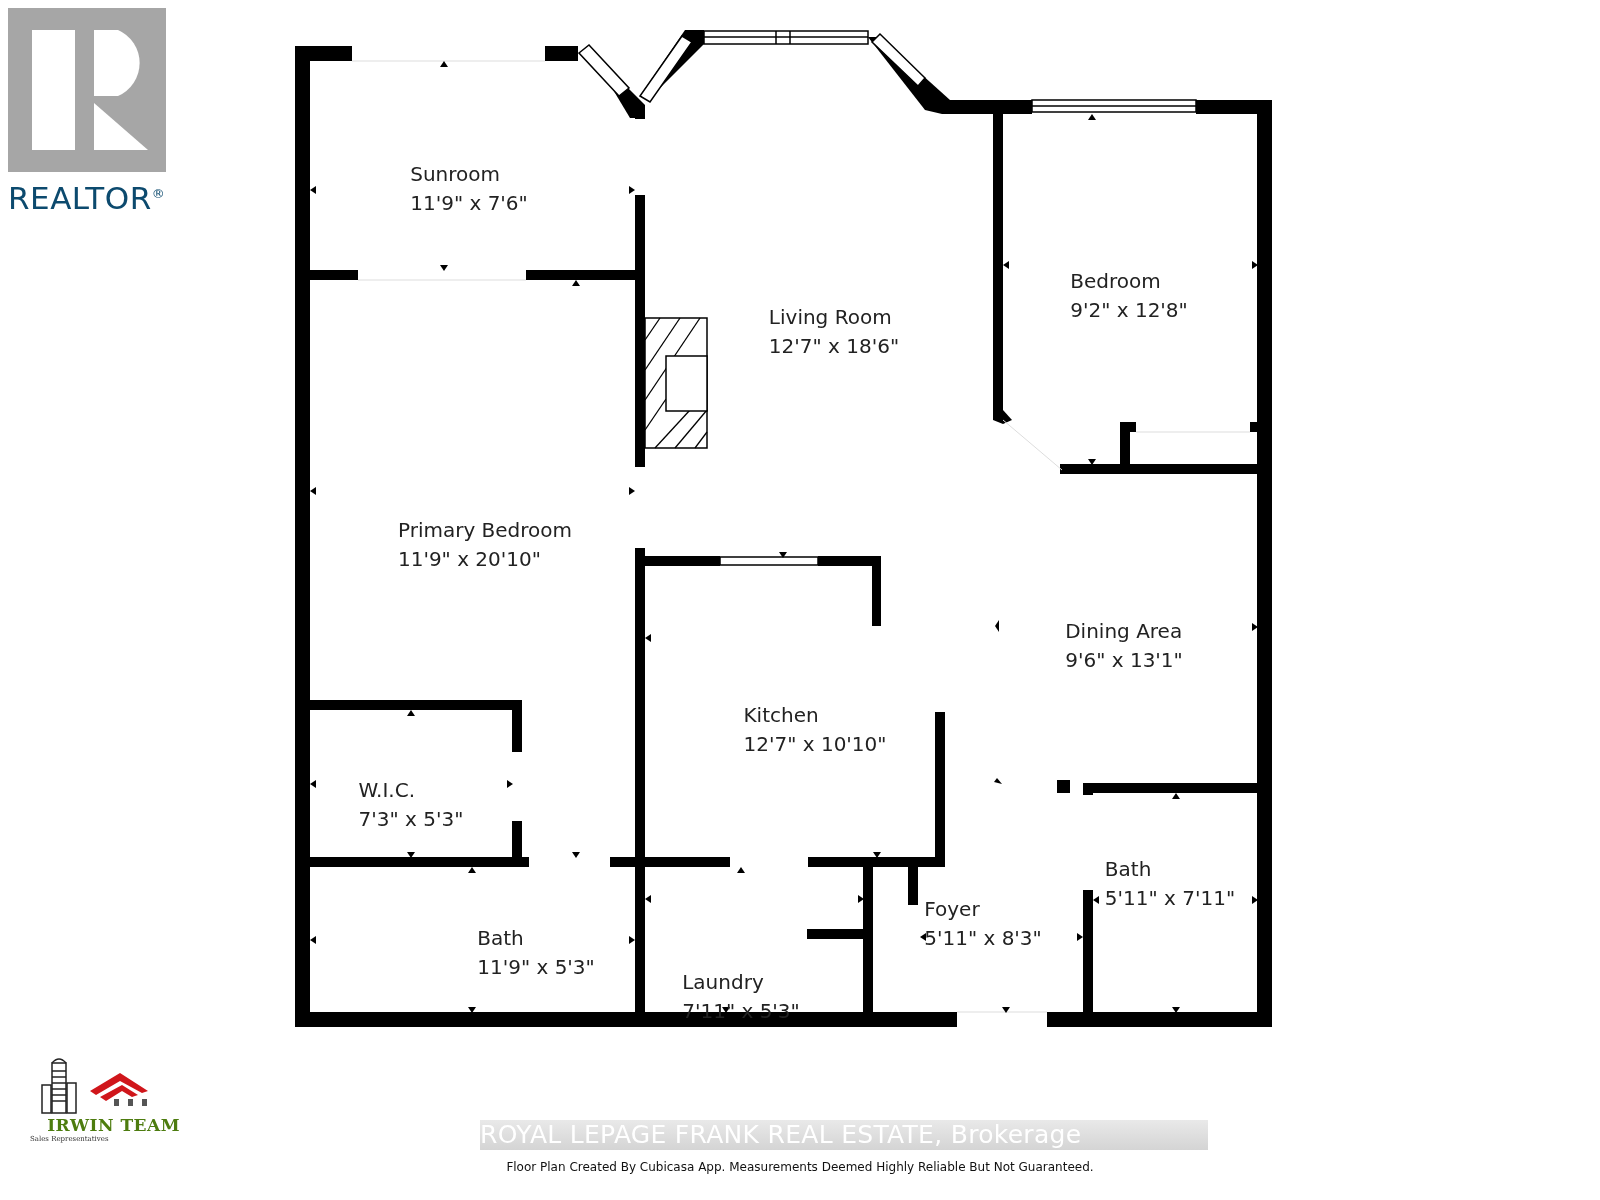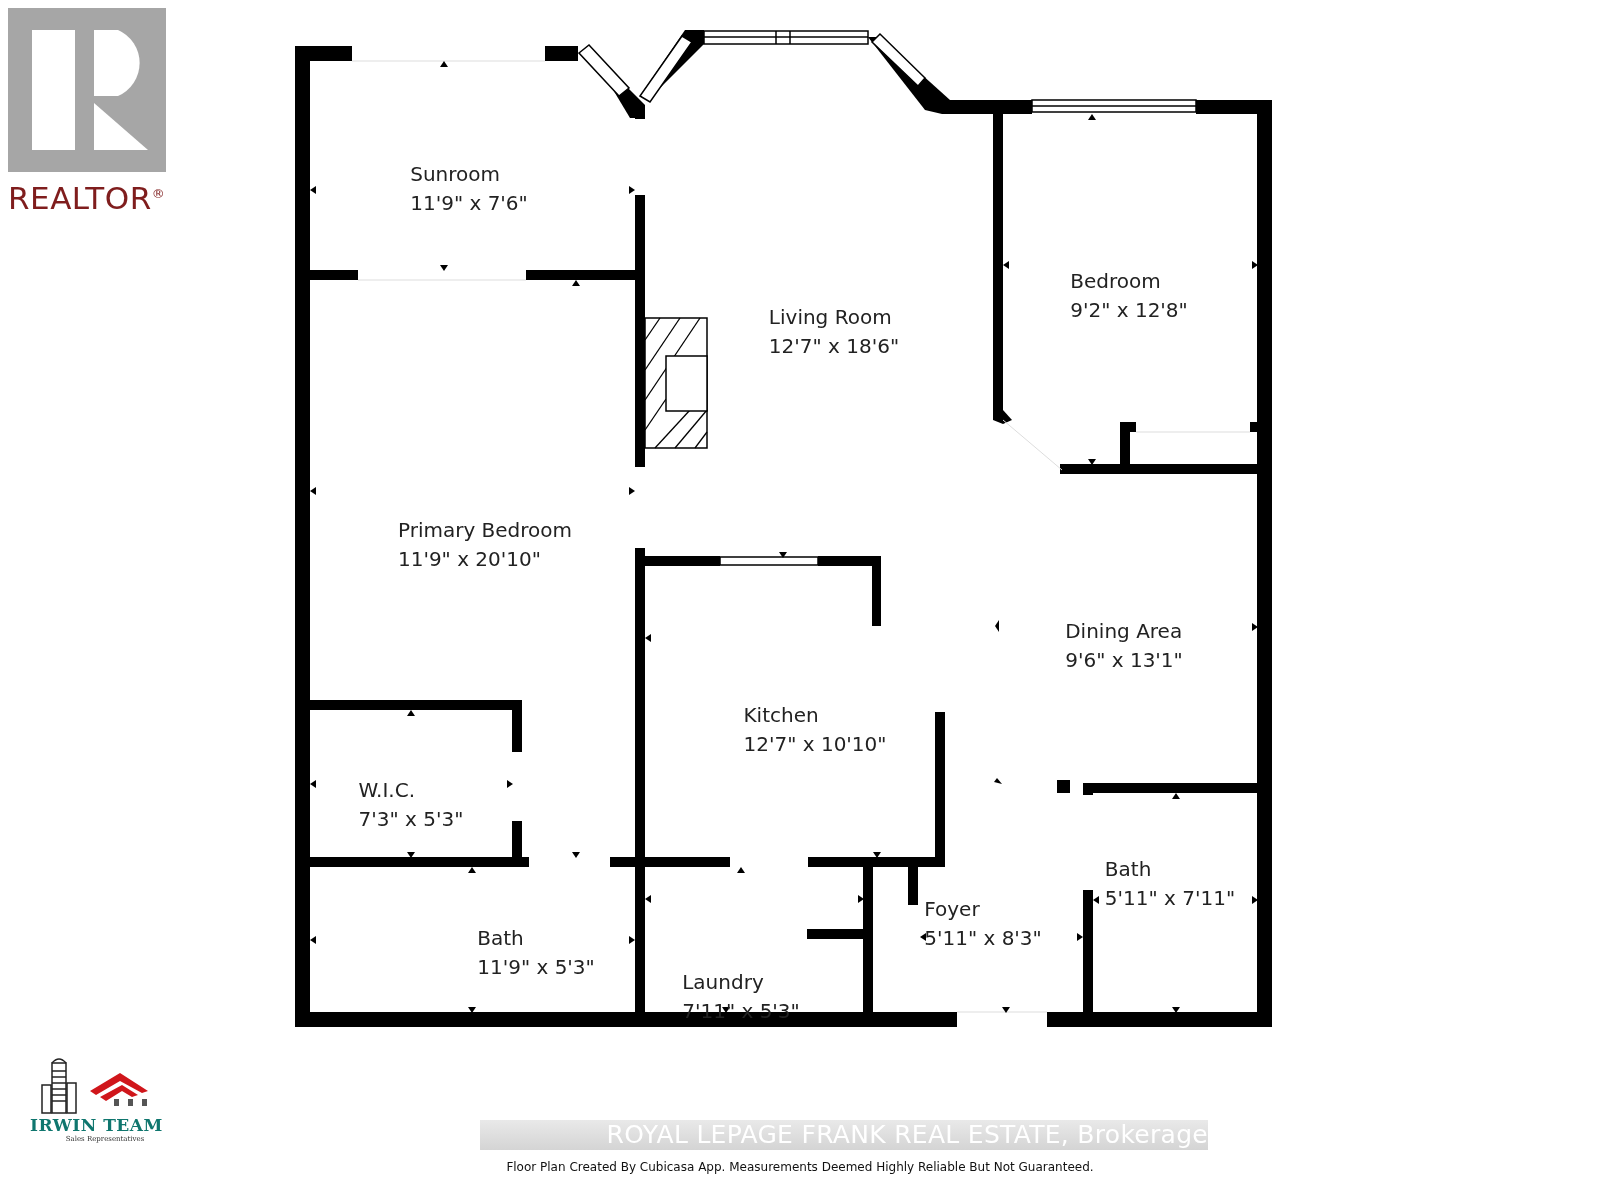--- a/index.html
+++ b/index.html
@@ -2,25 +2,25 @@
 <html><head>
   <meta charset="utf-8">
   <style>
     html, body { margin:0; padding:0; background:#ffffff; }
     body { width:1600px; height:1200px; position:relative; overflow:hidden; font-family:"DejaVu Sans", sans-serif; }
     #plan { position:absolute; left:0; top:0; width:1600px; height:1200px; }
     .room-label { position:absolute; text-align:left; color:#222; font-size:20px; line-height:29px; transform:translateX(-50%); white-space:nowrap; }
     .room-label .dim { display:block; }
     #realtor-logo { position:absolute; left:8px; top:8px; width:176px; height:206px; }
     #irwin-logo { position:absolute; left:30px; top:1055px; width:150px; height:90px; }
-    #brokerage { position:absolute; left:480px; top:1120px; width:728px; height:30px; background:linear-gradient(#e9e9e9,#d4d4d4); color:#ffffff; font-size:25px; line-height:30px; text-align:right; letter-spacing:0.3px; white-space:nowrap; overflow:hidden; }
+    #brokerage { position:absolute; left:480px; top:1120px; width:728px; height:30px; background:linear-gradient(#e9e9e9,#d4d4d4); color:#ffffff; font-size:25px; line-height:30px; text-align:left; letter-spacing:0.3px; white-space:nowrap; overflow:hidden; }
     #disclaimer { position:absolute; left:480px; top:1160px; width:640px; color:#111; font-size:12px; line-height:14px; text-align:center; white-space:nowrap; }
-    .irwin-name { position:absolute; left:0; top:60px; width:150px; text-align:left; font-family:"DejaVu Serif", serif; font-size:17px; font-weight:bold; color:#0f766e; letter-spacing:0.5px; }
-    .irwin-sub { position:absolute; left:0; top:80px; width:150px; text-align:center; font-family:"DejaVu Serif", serif; font-size:7px; color:#333; }
-    .realtor-word { position:absolute; left:0; top:172px; width:176px; font-size:31px; color:#7f1d1d; letter-spacing:0.5px; }
+    .irwin-name { position:absolute; left:0; top:60px; width:150px; text-align:right; font-family:"DejaVu Serif", serif; font-size:17px; font-weight:bold; color:#4d7c0f; letter-spacing:0.5px; }
+    .irwin-sub { position:absolute; left:0; top:80px; width:150px; text-align:left; font-family:"DejaVu Serif", serif; font-size:7px; color:#333; }
+    .realtor-word { position:absolute; left:0; top:172px; width:176px; font-size:31px; color:#0c4a6e; letter-spacing:0.5px; }
   </style>
 </head>
 <body>
 
 <svg id="plan" viewBox="0 0 1600 1200" xmlns="http://www.w3.org/2000/svg">
   <g fill="#000">
 
     <rect x="295" y="46" width="15" height="981"></rect>
 
     <rect x="295" y="46" width="57" height="15"></rect>

